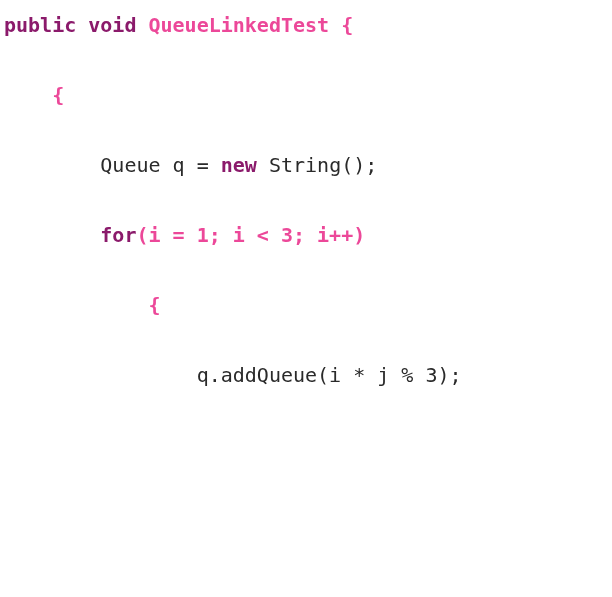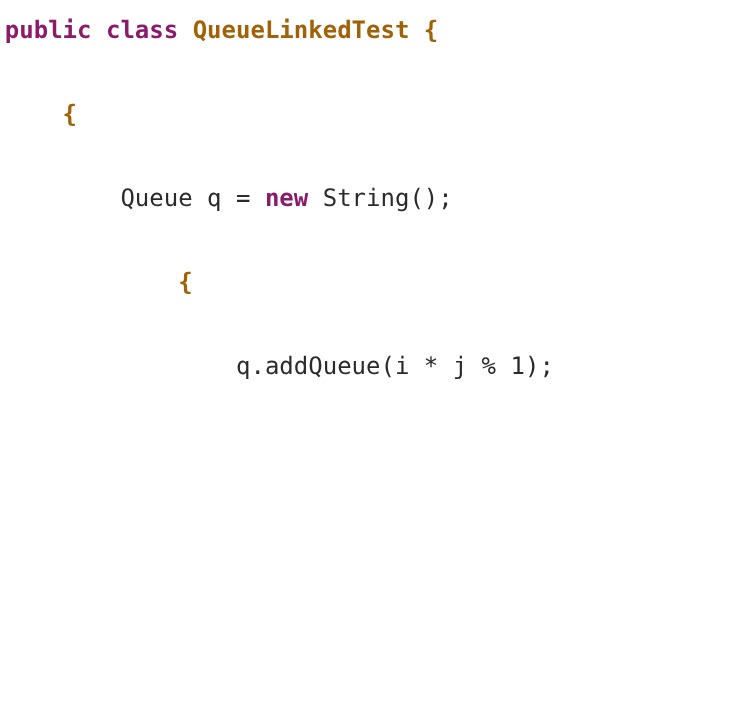--- a/index.html
+++ b/index.html
@@ -13,31 +13,32 @@
     color: #222;
     width: 612px;
     box-sizing: border-box;
     overflow: hidden;
   }
   pre {
     margin: 0;
     white-space: pre;
   }
   .kw   { color: #8b1a6b; font-weight: bold; }   
-  .id   { color: #a16207; font-weight: bold; }   
+  .id   { color: #ec4899; font-weight: bold; }   
   .plain{ color: #2a2a2a; font-weight: normal; }
   .line { display: block; }
 </style>
 </head>
 <body>
 
-<pre><span class="line"><span class="kw">public class </span><span class="id">QueueLinkedTest {</span></span>
+<pre><span class="line"><span class="kw">public void </span><span class="id">QueueLinkedTest {</span></span>
 <span class="line"><span class="id">    {</span></span>
 <span class="line"><span class="plain">        Queue q = </span><span class="kw">new </span><span class="plain">String();</span></span>
+<span class="line"><span class="plain">        </span><span class="kw">for</span><span class="id">(i = 1; i &lt; 3; i++)</span></span>
 <span class="line"><span class="id">            {</span></span>
-<span class="line"><span class="plain">                q.addQueue(i * j % 1);</span></span>
+<span class="line"><span class="plain">                q.addQueue(i * j % 3);</span></span>
 
 
 
 
 
 
 </pre>
 
 </body></html>

